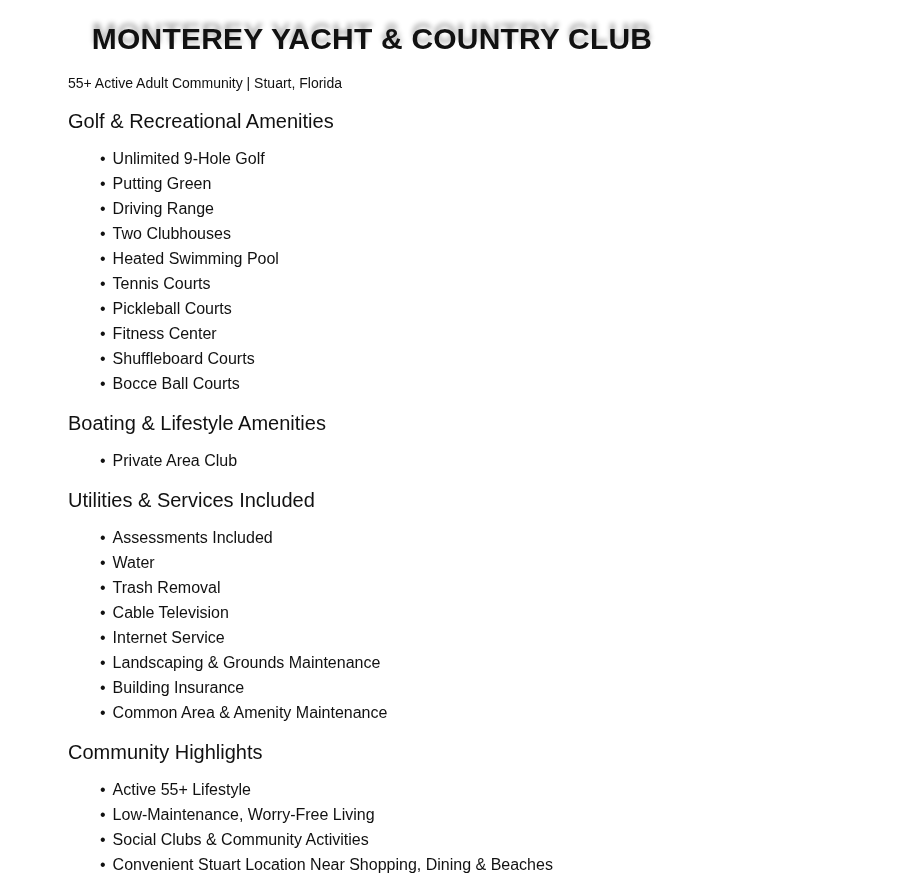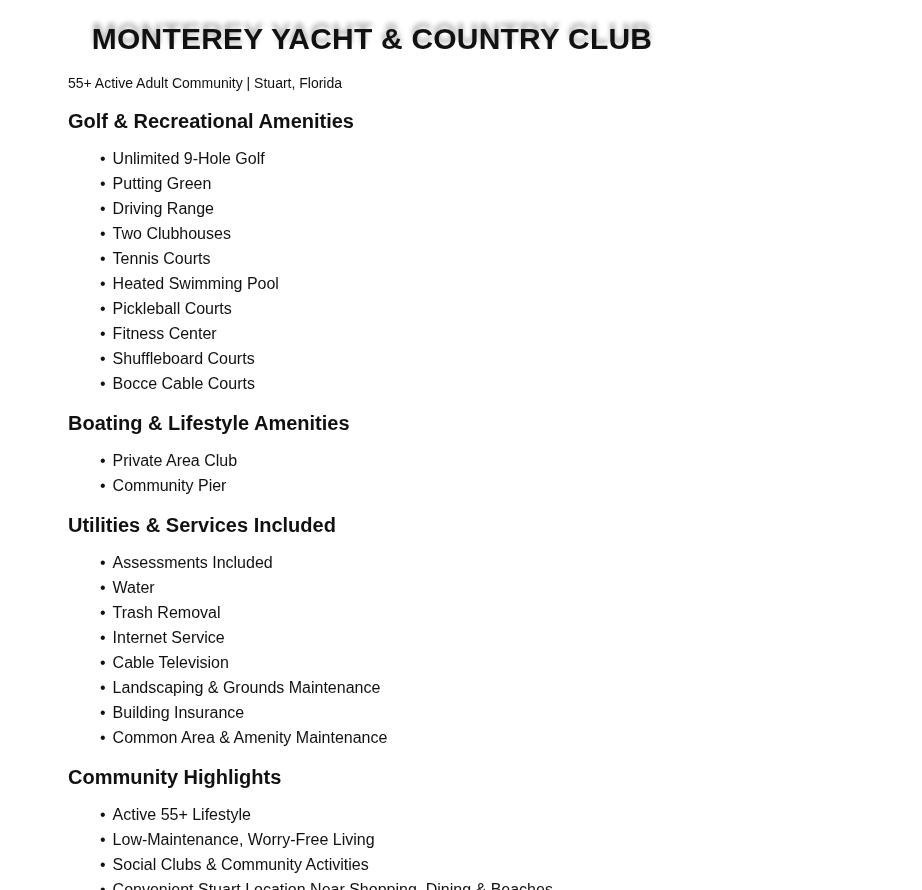--- a/index.html
+++ b/index.html
@@ -33,21 +33,21 @@
   }
   p.subtitle {
     font-size: 14px;
     line-height: 21.6px;
     margin: 0;
     font-weight: 400;
   }
   h2.section-title {
     font-size: 20px;
     line-height: 23px;
-    font-weight: bold;
+    font-weight: normal;
     margin: 16px 0 13px 0;
   }
   ul.amenity-list {
     list-style: none;
     margin: 0;
     padding: 0 0 0 24px;
   }
   ul.amenity-list li {
     font-size: 16px;
     line-height: 25px;
@@ -68,45 +68,44 @@
 
   <p class="subtitle">55+ Active Adult Community | Stuart, Florida</p>
 
   <section>
     <h2 class="section-title">Golf &amp; Recreational Amenities</h2>
     <ul class="amenity-list">
       <li><span class="bullet">•</span><span>Unlimited 9-Hole Golf</span></li>
       <li><span class="bullet">•</span><span>Putting Green</span></li>
       <li><span class="bullet">•</span><span>Driving Range</span></li>
       <li><span class="bullet">•</span><span>Two Clubhouses</span></li>
+      <li><span class="bullet">•</span><span>Heated Swimming Pool</span></li>
       <li><span class="bullet">•</span><span>Tennis Courts</span></li>
-      <li><span class="bullet">•</span><span>Heated Swimming Pool</span></li>
       <li><span class="bullet">•</span><span>Pickleball Courts</span></li>
       <li><span class="bullet">•</span><span>Fitness Center</span></li>
       <li><span class="bullet">•</span><span>Shuffleboard Courts</span></li>
-      <li><span class="bullet">•</span><span>Bocce Cable Courts</span></li>
+      <li><span class="bullet">•</span><span>Bocce Ball Courts</span></li>
     </ul>
   </section>
 
   <section>
     <h2 class="section-title">Boating &amp; Lifestyle Amenities</h2>
     <ul class="amenity-list">
       <li><span class="bullet">•</span><span>Private Area Club</span></li>
-      <li><span class="bullet">•</span><span>Community Pier</span></li>
     </ul>
   </section>
 
   <section>
     <h2 class="section-title">Utilities &amp; Services Included</h2>
     <ul class="amenity-list">
       <li><span class="bullet">•</span><span>Assessments Included</span></li>
       <li><span class="bullet">•</span><span>Water</span></li>
       <li><span class="bullet">•</span><span>Trash Removal</span></li>
+      <li><span class="bullet">•</span><span>Cable Television</span></li>
       <li><span class="bullet">•</span><span>Internet Service</span></li>
-      <li><span class="bullet">•</span><span>Cable Television</span></li>
       <li><span class="bullet">•</span><span>Landscaping &amp; Grounds Maintenance</span></li>
       <li><span class="bullet">•</span><span>Building Insurance</span></li>
       <li><span class="bullet">•</span><span>Common Area &amp; Amenity Maintenance</span></li>
     </ul>
   </section>
 
   <section>
     <h2 class="section-title">Community Highlights</h2>
     <ul class="amenity-list">
       <li><span class="bullet">•</span><span>Active 55+ Lifestyle</span></li>

